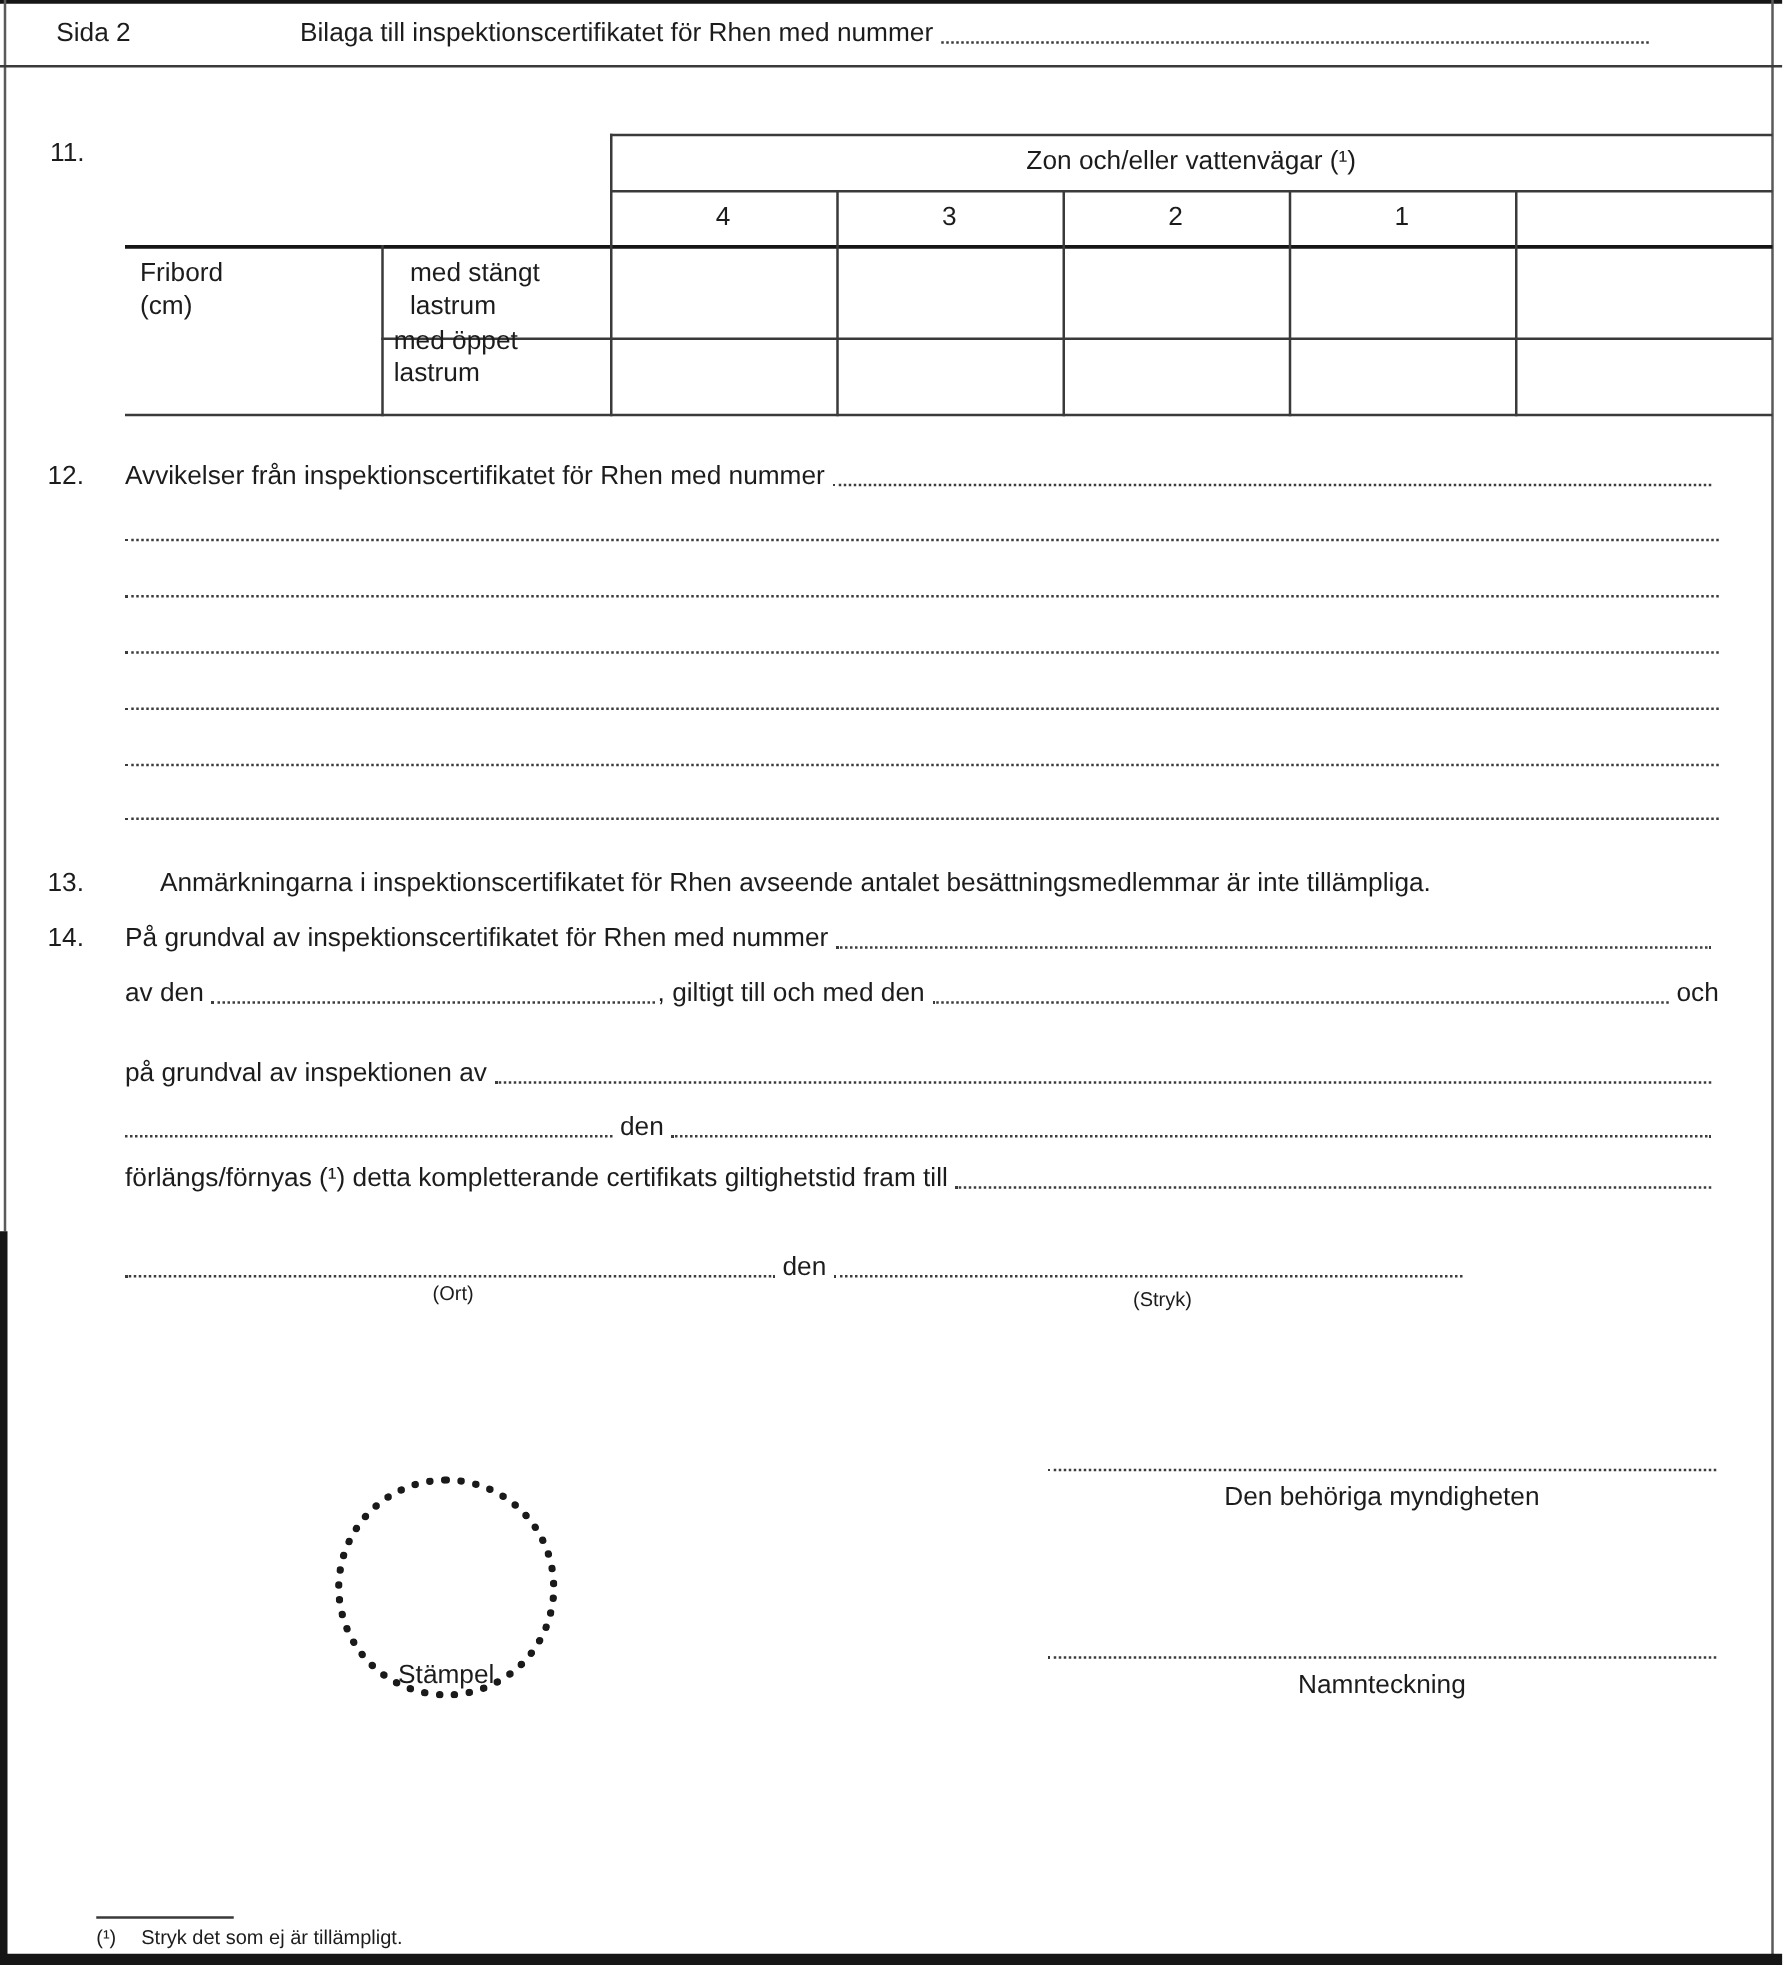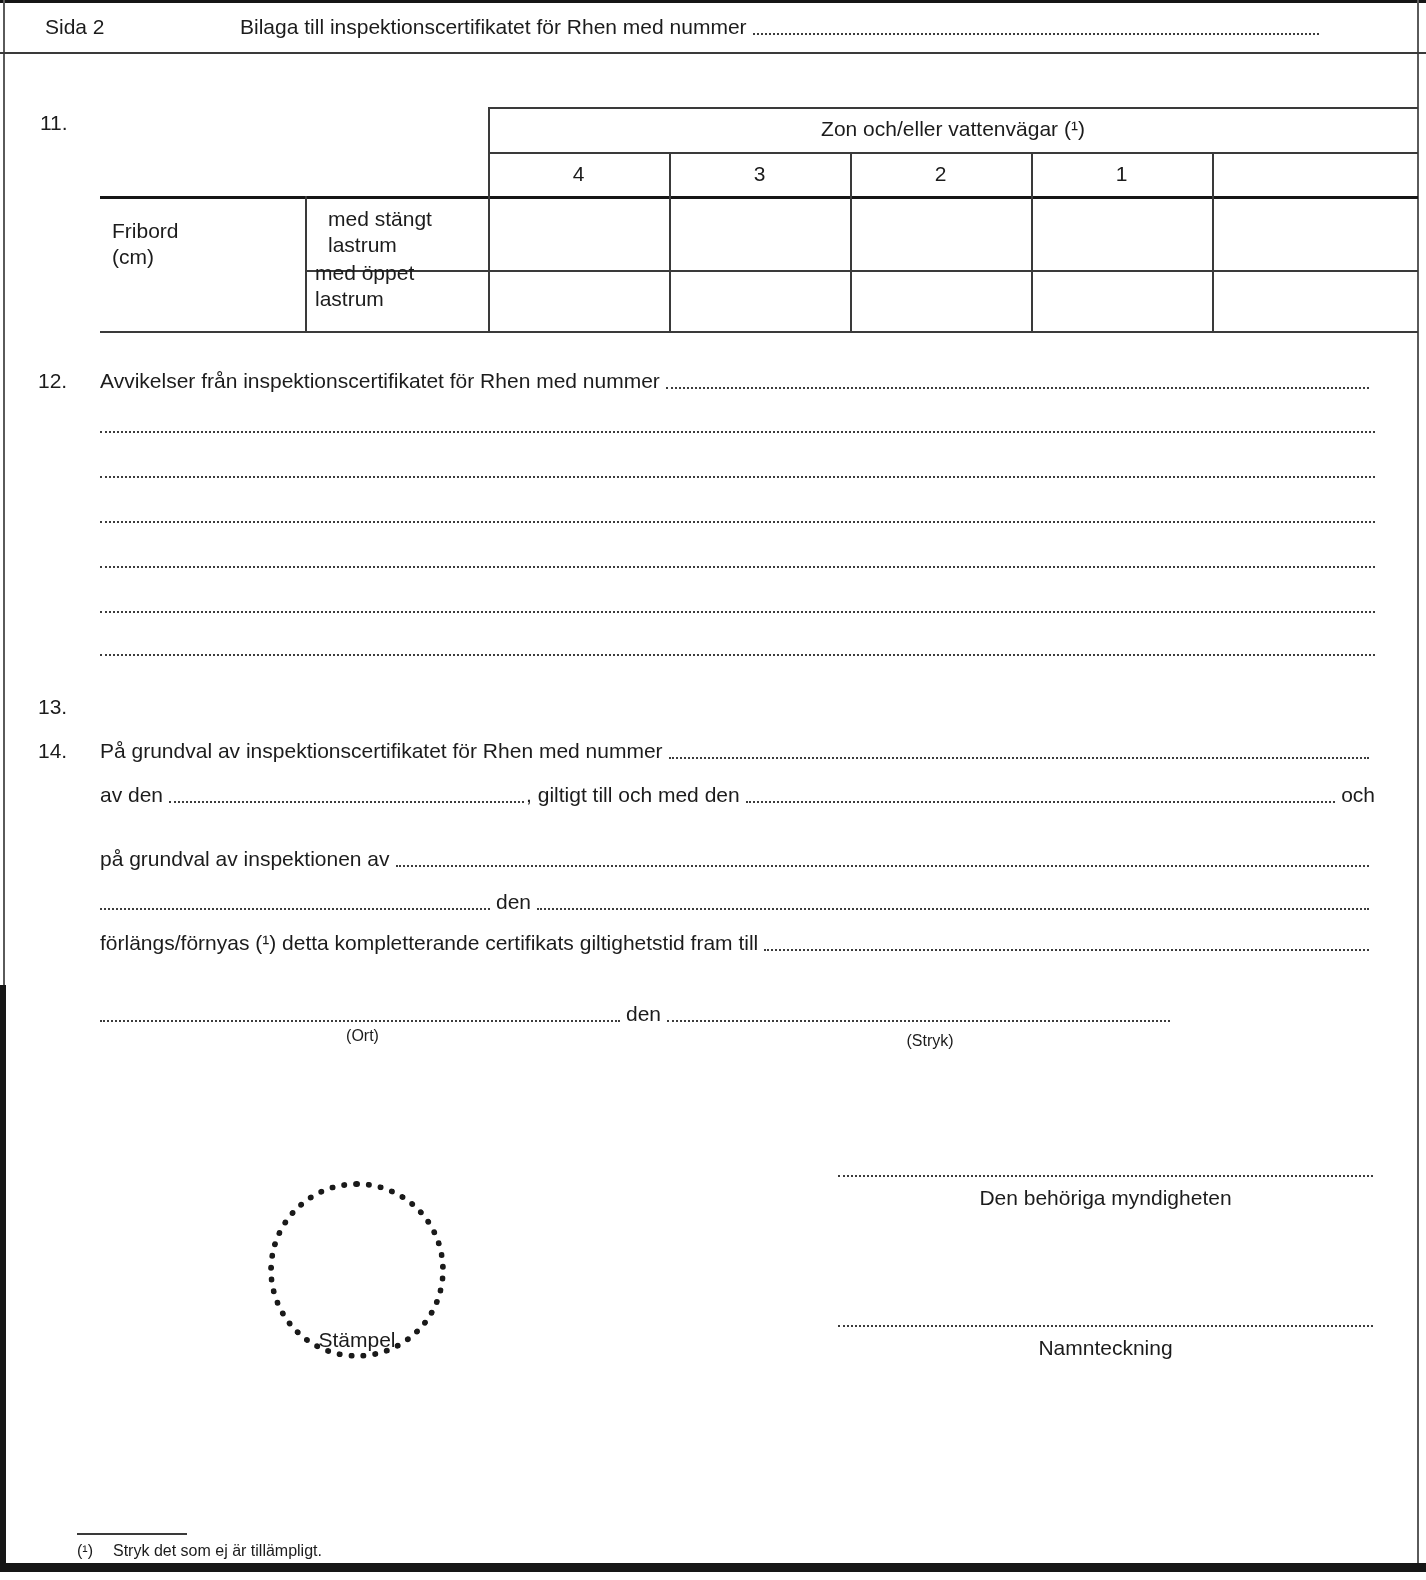--- a/index.html
+++ b/index.html
@@ -81,21 +81,21 @@
   <div class="rule" style="left:1031px; top:152px; width:2px; height:181px;"></div>
   <div class="rule" style="left:1212px; top:152px; width:2px; height:181px;"></div>
 
   <div class="abs center" style="left:488px; top:116px; width:930px;">Zon och/eller vattenvägar (¹)</div>
   <div class="abs center" style="left:488px; top:161px; width:181px;">4</div>
   <div class="abs center" style="left:669px; top:161px; width:181px;">3</div>
   <div class="abs center" style="left:850px; top:161px; width:181px;">2</div>
   <div class="abs center" style="left:1031px; top:161px; width:181px;">1</div>
   <div class="abs center" style="left:1212px; top:161px; width:206px;"></div>
 
-  <div class="abs" style="left:112px; top:206px;margin-top:12px;">
+  <div class="abs" style="left:112px; top:206px;">
     <div>Fribord</div>
     <div>(cm)</div>
   </div>
   <div class="abs" style="left:304px; top:206px; width:160px;margin-left:24px;">med stängt lastrum</div>
   <div class="abs" style="left:315px; top:260px; width:160px;">med öppet lastrum</div>
 
   <div class="abs cell" style="left:490px; top:199px; width:179px; height:71px;"></div>
   <div class="abs cell" style="left:671px; top:199px; width:179px; height:71px;"></div>
   <div class="abs cell" style="left:852px; top:199px; width:179px; height:71px;"></div>
   <div class="abs cell" style="left:1033px; top:199px; width:179px; height:71px;"></div>
@@ -113,20 +113,21 @@
   </div>
   <div class="blankline" style="left:100px; top:421px; width:1275px;"></div>
   <div class="blankline" style="left:100px; top:466px; width:1275px;"></div>
   <div class="blankline" style="left:100px; top:511px; width:1275px;"></div>
   <div class="blankline" style="left:100px; top:556px; width:1275px;"></div>
   <div class="blankline" style="left:100px; top:601px; width:1275px;"></div>
   <div class="blankline" style="left:100px; top:644px; width:1275px;"></div>
 
   <div class="abs flexline" style="left:38px; top:694px; width:1337px;gap:28px;">
     <span class="num">13.</span>
+    <span class="txt">Anmärkningarna i inspektionscertifikatet för Rhen avseende antalet besättningsmedlemmar är inte tillämpliga.</span>
   </div>
 
   <div class="abs flexline" style="left:38px; top:738px; width:1337px;">
     <span class="num">14.</span>
     <span class="txt">På grundval av inspektionscertifikatet för Rhen med nummer</span>
     <span class="dots"></span>
   </div>
 
   <div class="abs flexline" style="left:100px; top:782px; width:1275px;">
     <span class="txt">av den</span>

